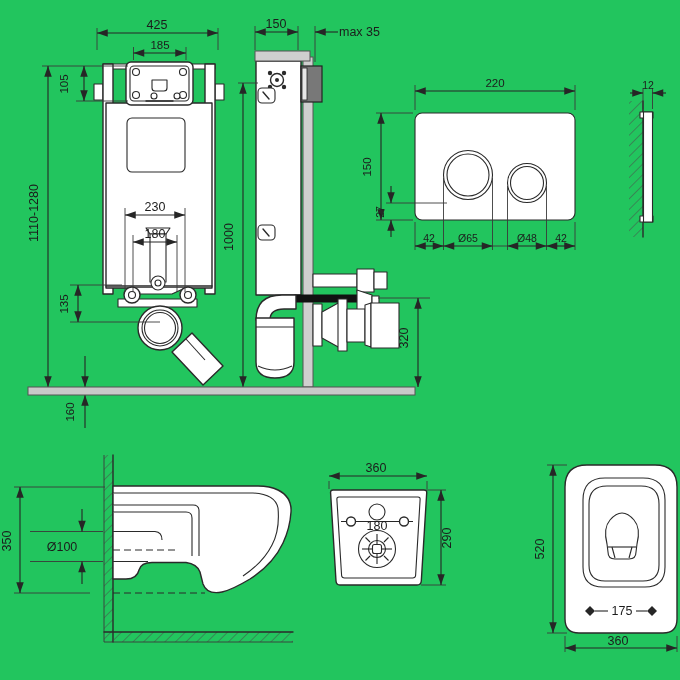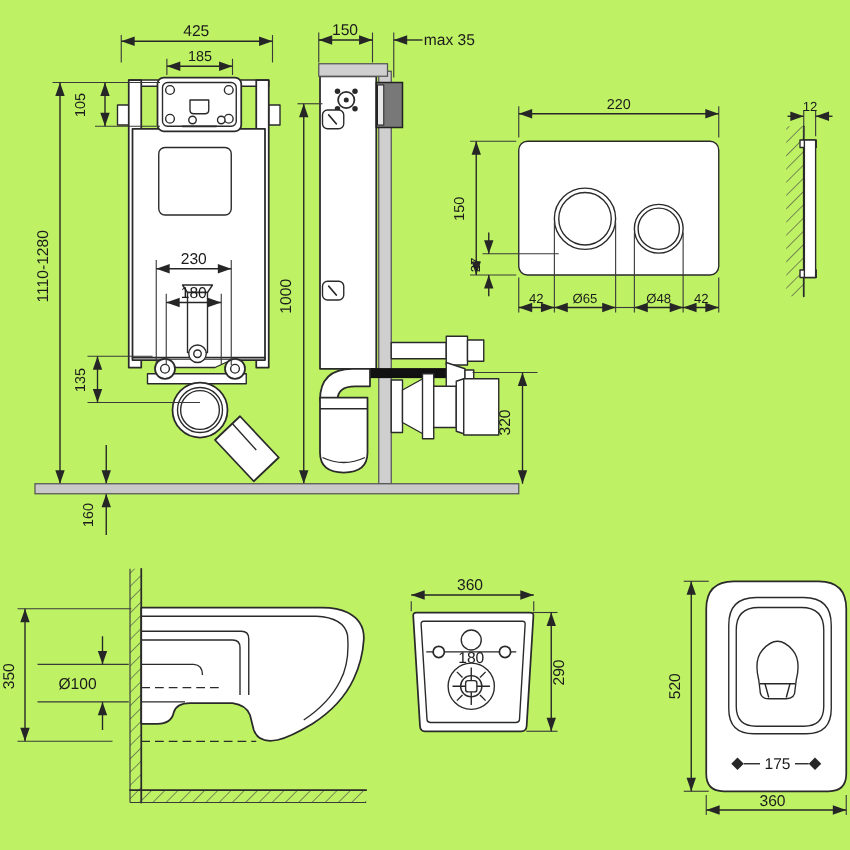--- a/index.html
+++ b/index.html
@@ -1,16 +1,16 @@
 <!DOCTYPE html>
 <html><head>
 <meta charset="utf-8">
 <style>
   html,body{margin:0;padding:0;background:#ffffff;}
-  .stage{width:680px;height:680px;position:relative;background:#bef264;}
+  .stage{width:680px;height:680px;position:relative;background:#22c55e;}
   svg{display:block;}
   text{font-family:"Liberation Sans","DejaVu Sans",sans-serif;fill:#1c1c1c;font-size:12.5px;}
   text.sm{font-size:10.5px;}
   text.md{font-size:11.5px;}
   .o{stroke:#2a2a2a;stroke-width:1.4;fill:none;stroke-linejoin:round;stroke-linecap:round;}
   .of{stroke:#2a2a2a;stroke-width:1.4;fill:#ffffff;stroke-linejoin:round;}
   .ofthin{stroke:#2a2a2a;stroke-width:1.1;fill:#ffffff;stroke-linejoin:round;}
   .d{stroke:#262626;stroke-width:1.1;fill:none;}
   .x{stroke:#3a3a3a;stroke-width:0.9;fill:none;}
   .dash{stroke:#2a2a2a;stroke-width:1;fill:none;stroke-dasharray:7 4;}

